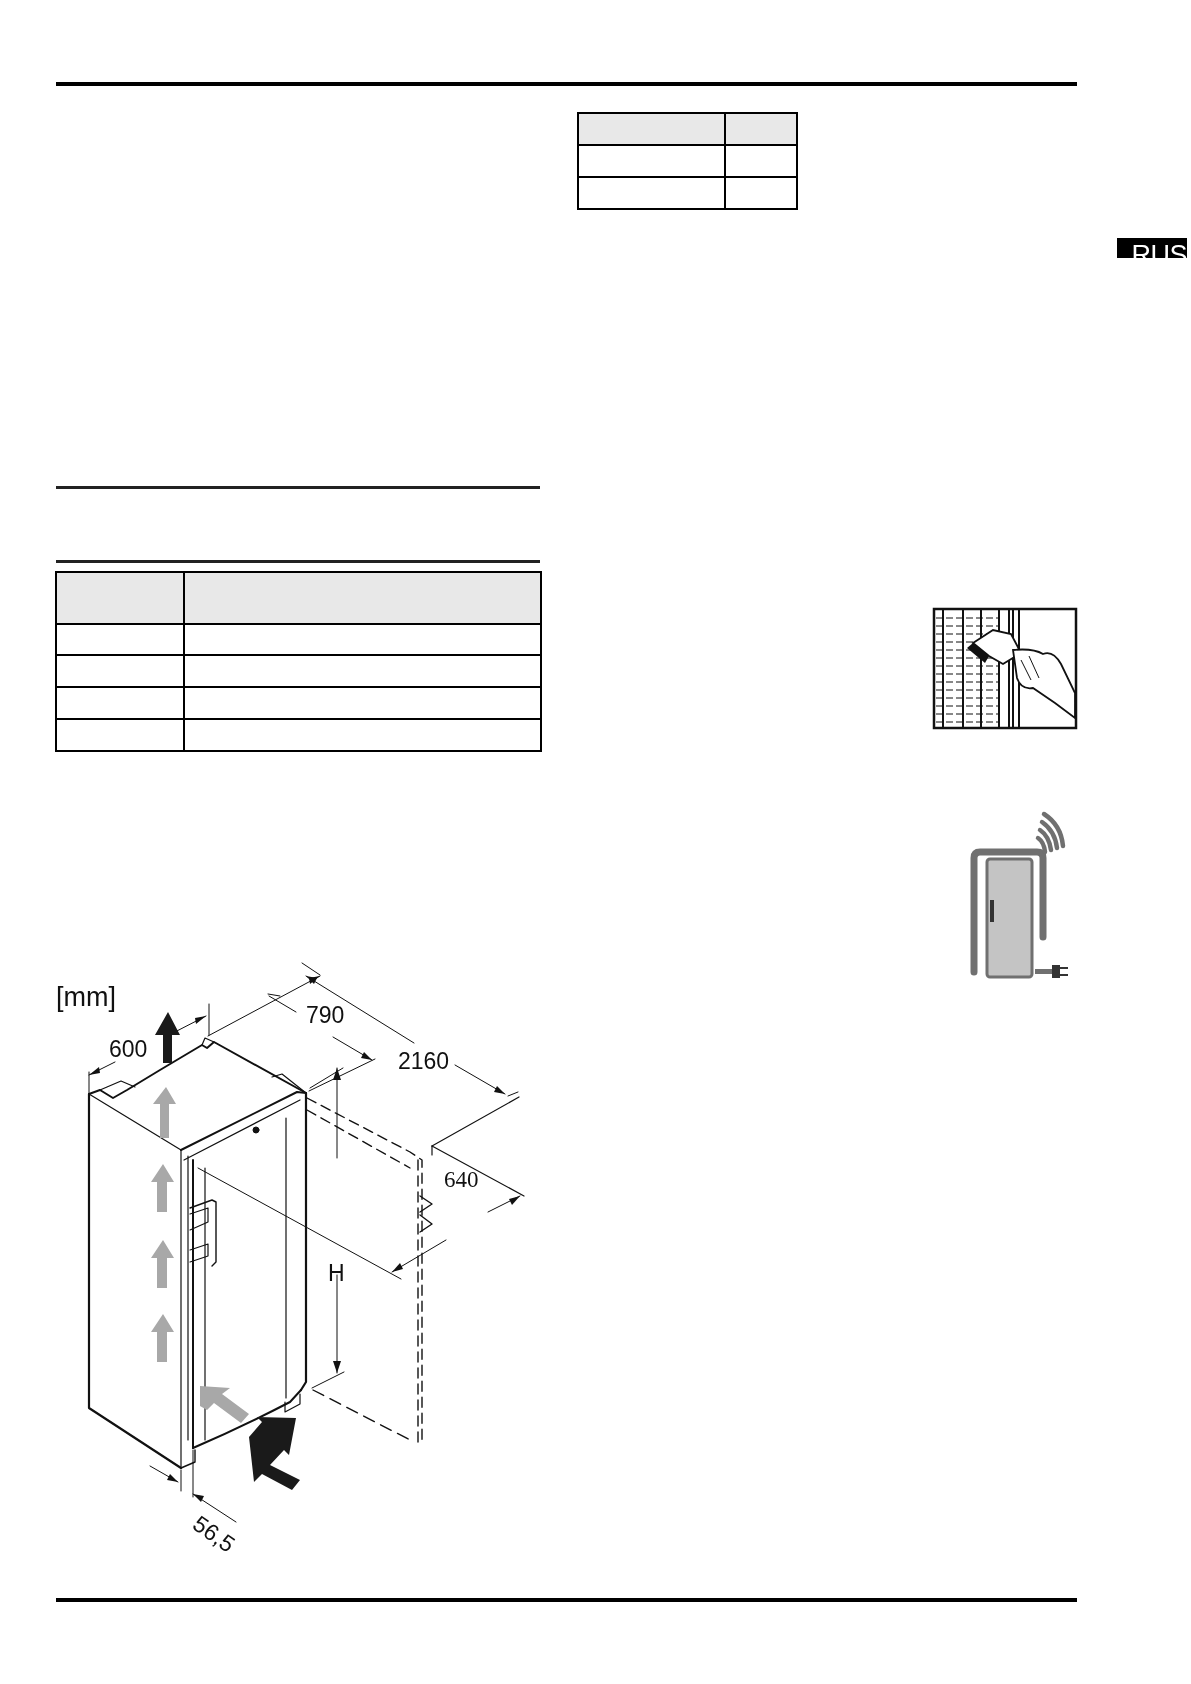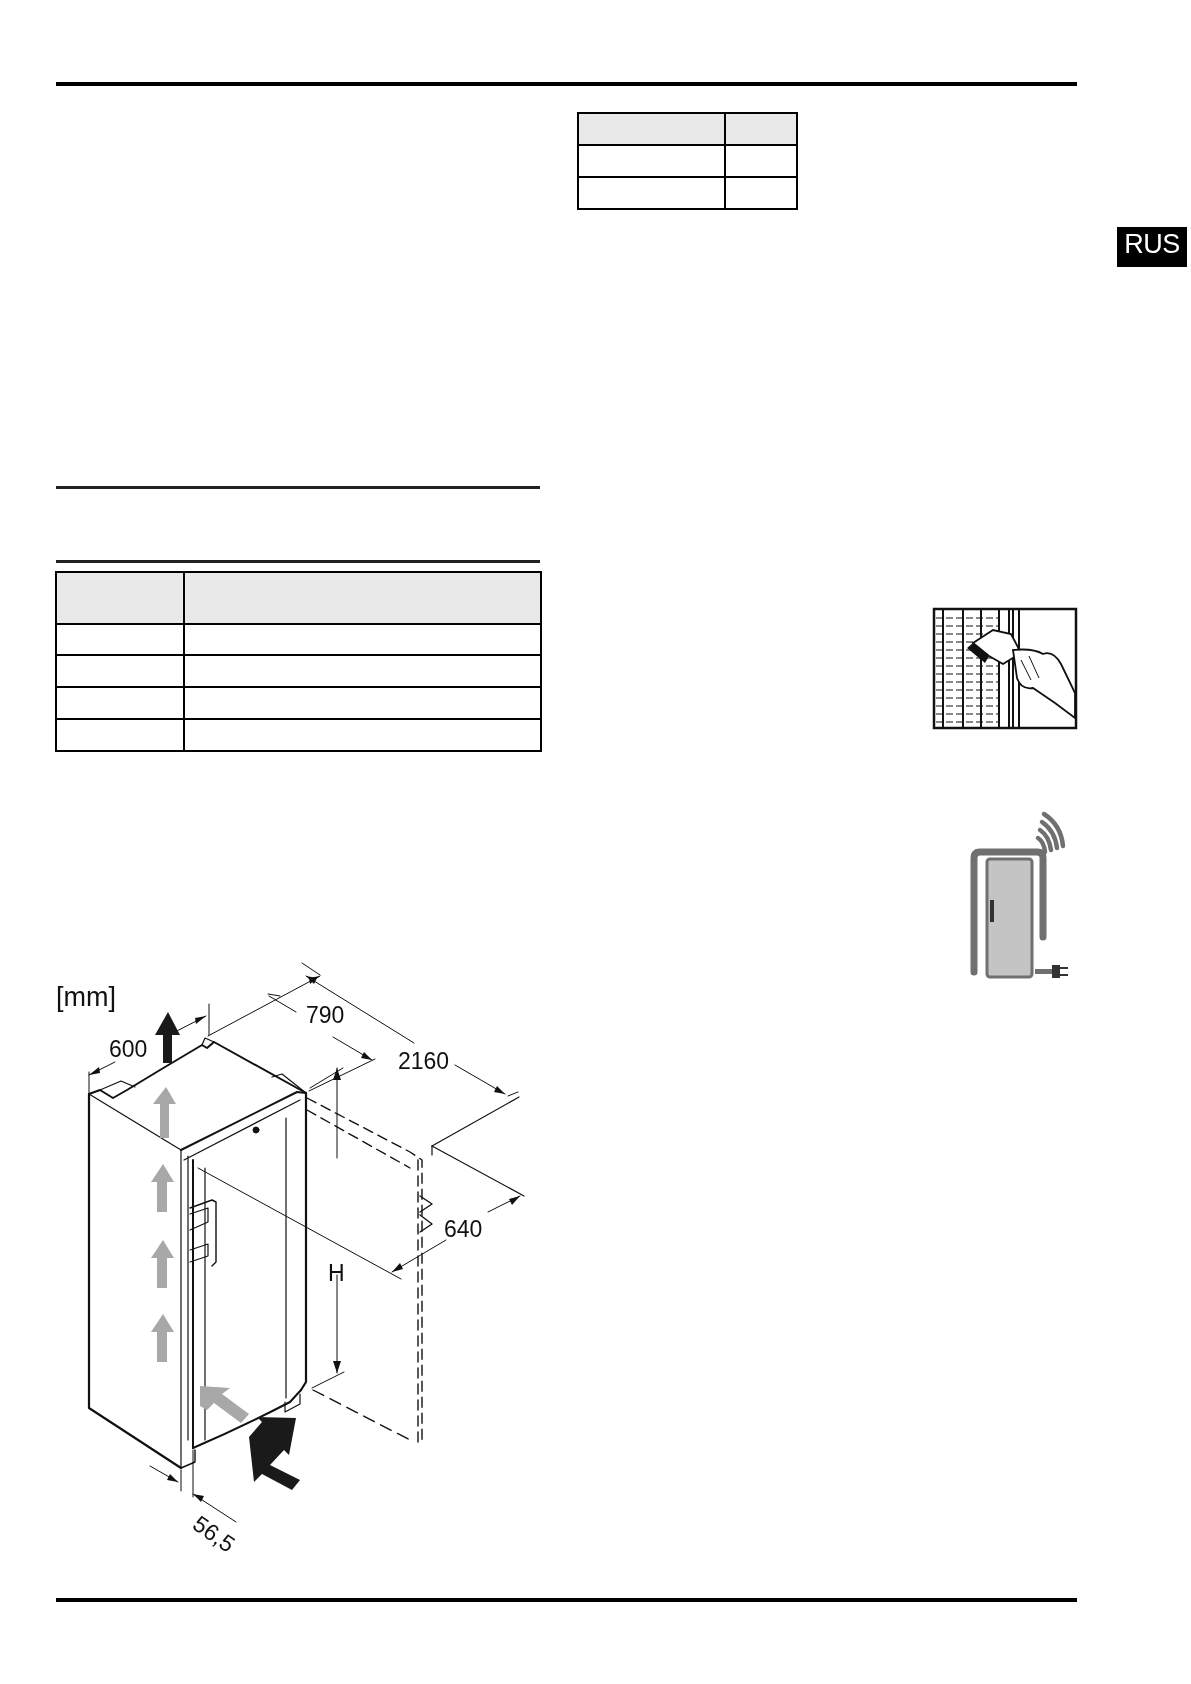--- a/index.html
+++ b/index.html
@@ -2,23 +2,23 @@
 <html><head>
   <meta charset="utf-8">
   <style>
     html, body { margin: 0; padding: 0; background: #ffffff; }
     body { width: 1191px; height: 1684px; position: relative; overflow: hidden;
            font-family: "Liberation Sans", sans-serif; color: #111; }
     .rule { position: absolute; background: #000; }
     .tbl { position: absolute; border-collapse: collapse; table-layout: fixed; }
     .tbl td { border: 2px solid #000; padding: 0; background: #fff; }
     .tbl tr.head td { background: #e8e8e8; }
-    .badge { position: absolute; left: 1117px; top: 227px; width: 70px; height: 40px;
+    .badge { position: absolute; left: 1117px; top: 238px; width: 70px; height: 20px;
              background: #000; color: #fff; font-family: "Liberation Sans", sans-serif;
-             font-size: 27px; line-height: 35px; text-align: center; letter-spacing: -0.5px; }
+             font-size: 27px; line-height: 35px; text-align: right; letter-spacing: -0.5px; }
     .abs { position: absolute; }
     .dim { position: absolute; font-family: "Liberation Sans", sans-serif; font-size: 23px; color: #111; line-height: 1; }
     svg { position: absolute; left: 0; top: 0; overflow: visible; }
   </style>
 </head>
 <body>
 
 <div class="rule" style="left:56px; top:82px; width:1021px; height:4px;"></div>
 <div class="rule" style="left:56px; top:1598px; width:1021px; height:4px;"></div>
 
@@ -175,21 +175,21 @@
       <polygon points="157,1288 157,1258 151,1258 163,1240 174,1258 167,1258 167,1288"></polygon>
       <polygon points="157,1362 157,1332 151,1332 163,1314 174,1332 167,1332 167,1362"></polygon>
       <polygon points="200,1406 200,1386 230,1388 222,1394 249,1414 241,1423 214,1403 207,1410"></polygon>
     </g>
   </svg>
 
   <div class="dim" style="left:56px; top:984px; font-size:27px;">[mm]</div>
   <div class="dim" style="left:109px; top:1038px;">600</div>
   <div class="dim" style="left:306px; top:1004px;">790</div>
   <div class="dim" style="left:398px; top:1050px;">2160</div>
-  <div class="dim" style="left:444px; top:1218px;">640</div>
+  <div class="dim" style="left:444px; top:1168px;font-family:Liberation Serif, serif;">640</div>
   <div class="dim" style="left:328px; top:1262px;">H</div>
   <div class="dim" style="left:202px; top:1512px; transform:rotate(35deg); transform-origin:left top;">56,5</div>
 </div>
 
 <div class="abs" style="left:933px; top:608px; width:144px; height:121px;">
   <svg width="144" height="121">
     <rect x="1" y="1" width="142" height="119" fill="#fff" stroke="#111" stroke-width="2.5"></rect>
     <g stroke="#111" stroke-width="2">
       <line x1="10" y1="2" x2="10" y2="119"></line>
       <line x1="30" y1="2" x2="30" y2="119"></line>

